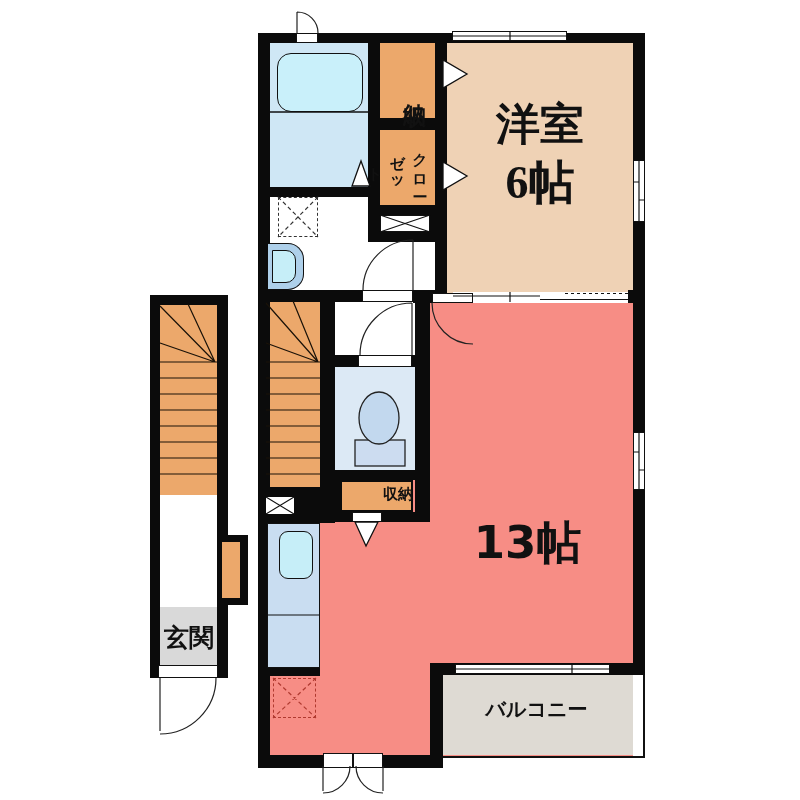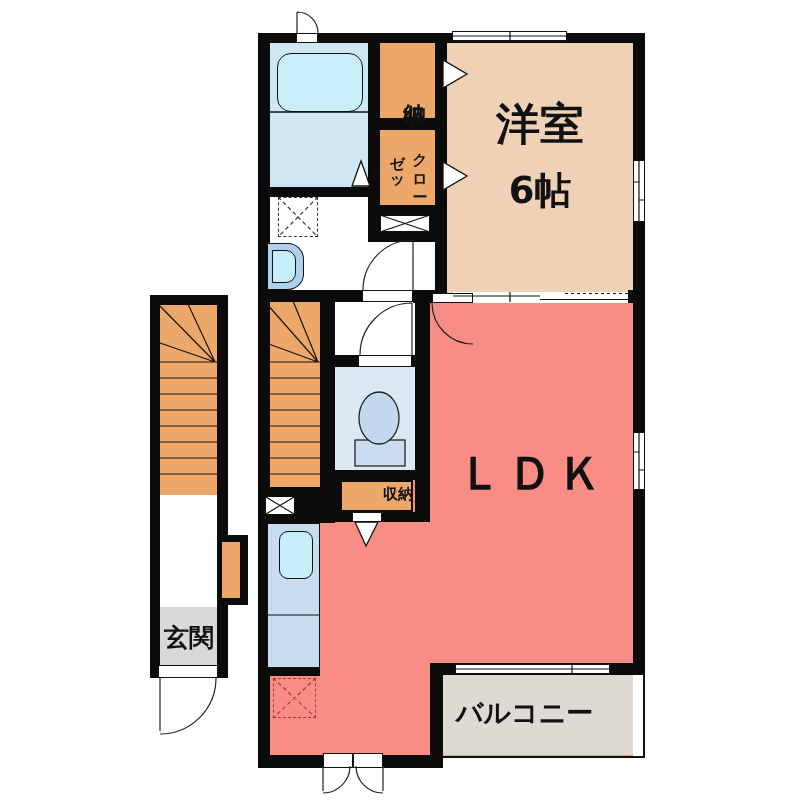--- a/index.html
+++ b/index.html
@@ -150,21 +150,21 @@
       <polygon points="355,522 378,522 366,546"></polygon>
     </g>
 
     <g stroke="#222" stroke-width="1.3">
       <rect x="355" y="440" width="50" height="26" fill="#ccdcf0"></rect>
       <ellipse cx="379" cy="418" rx="20" ry="26" fill="#c2d8ee"></ellipse>
     </g>
   </svg>
 
   <div class="lbl" style="left:447px;top:100px;width:186px;font-size:44px;text-align:center;">洋室</div>
-  <div class="lbl" style="left:447px;top:171px;width:186px;font-size:37px;">6帖</div>
-  <div class="lbl" style="left:435px;top:448px;width:195px;font-size:46px;letter-spacing:4px;">ＬＤＫ</div>
-  <div class="lbl" style="left:446px;top:698px;width:157px;font-size:27px;">バルコニー</div>
+  <div class="lbl" style="left:447px;top:158px;width:186px;font-size:46px;font-family:Liberation Serif, serif;">6帖</div>
+  <div class="lbl" style="left:435px;top:518px;width:185px;font-size:45px;">13帖</div>
+  <div class="lbl" style="left:458px;top:698px;width:157px;font-size:20px;">バルコニー</div>
   <div class="lbl" style="left:158px;top:624px;width:62px;font-size:25px;">玄関</div>
   <div class="lbl vtext" style="left:397px;top:54px;width:30px;height:64px;font-size:23px;">収納</div>
   <div class="lbl vtext" style="left:383px;top:136px;width:48px;height:64px;font-size:15px;letter-spacing:6px;line-height:1.5;">クローゼット</div>
   <div class="lbl" style="left:340px;top:486px;width:73px;font-size:15px;text-align:right;">収納</div>
 
 </div>
 
 </body></html>

